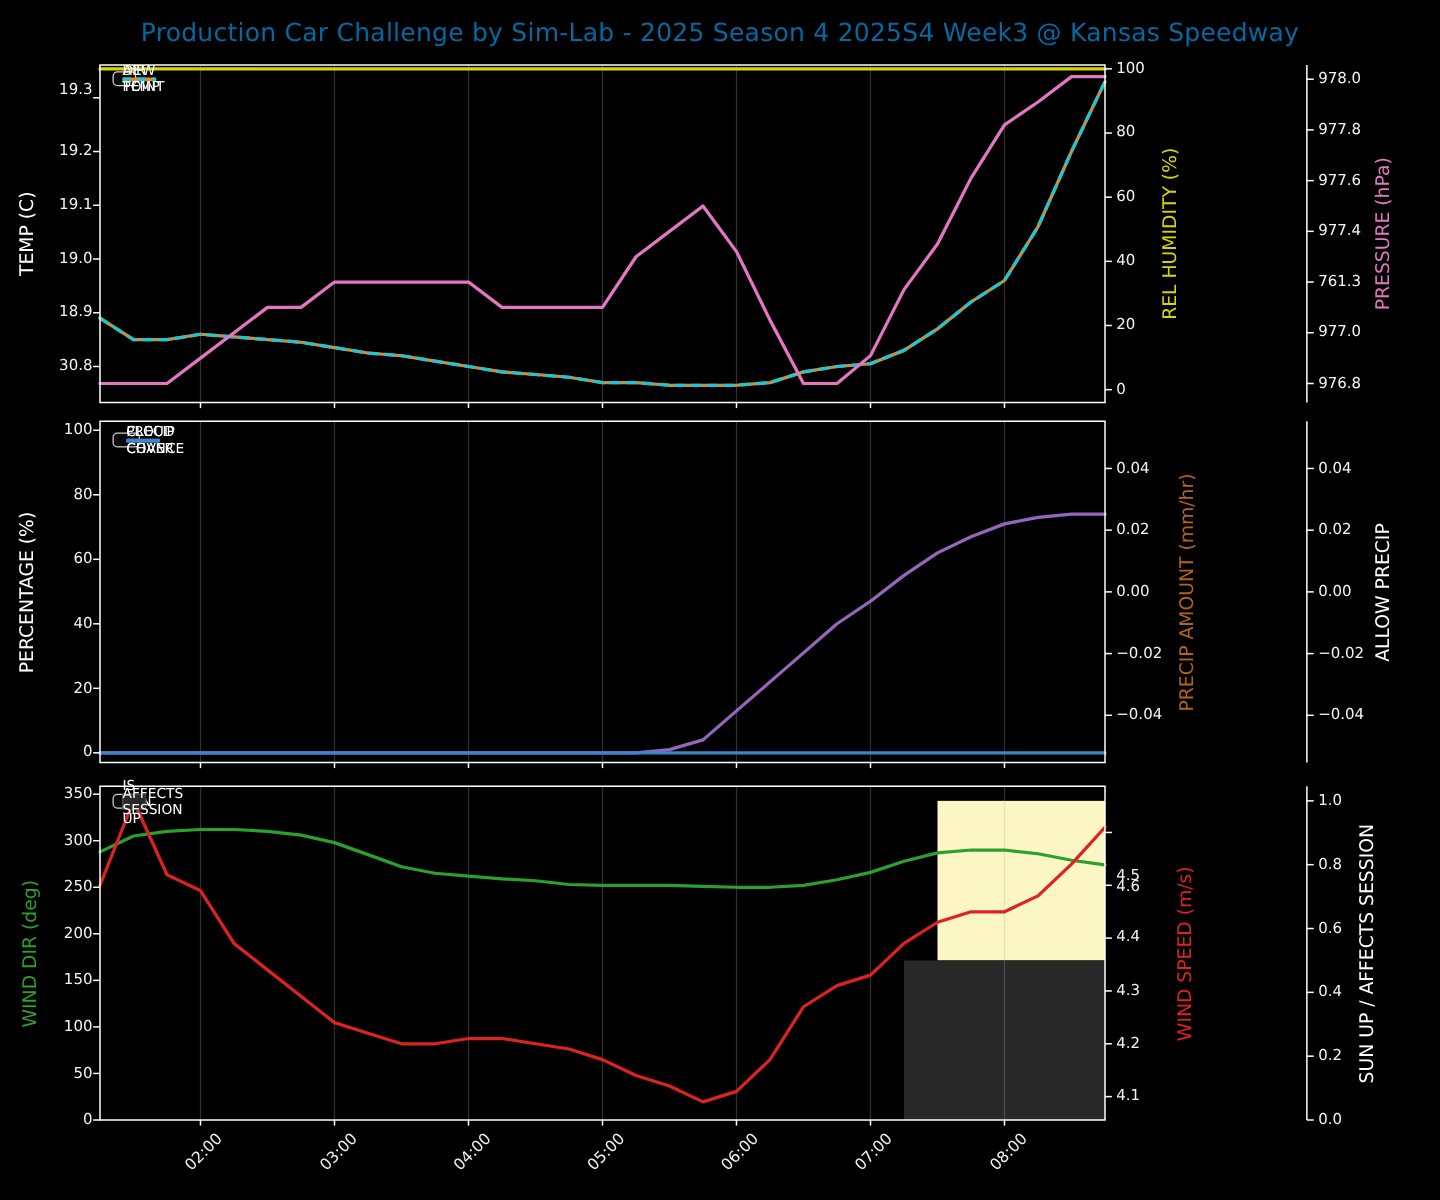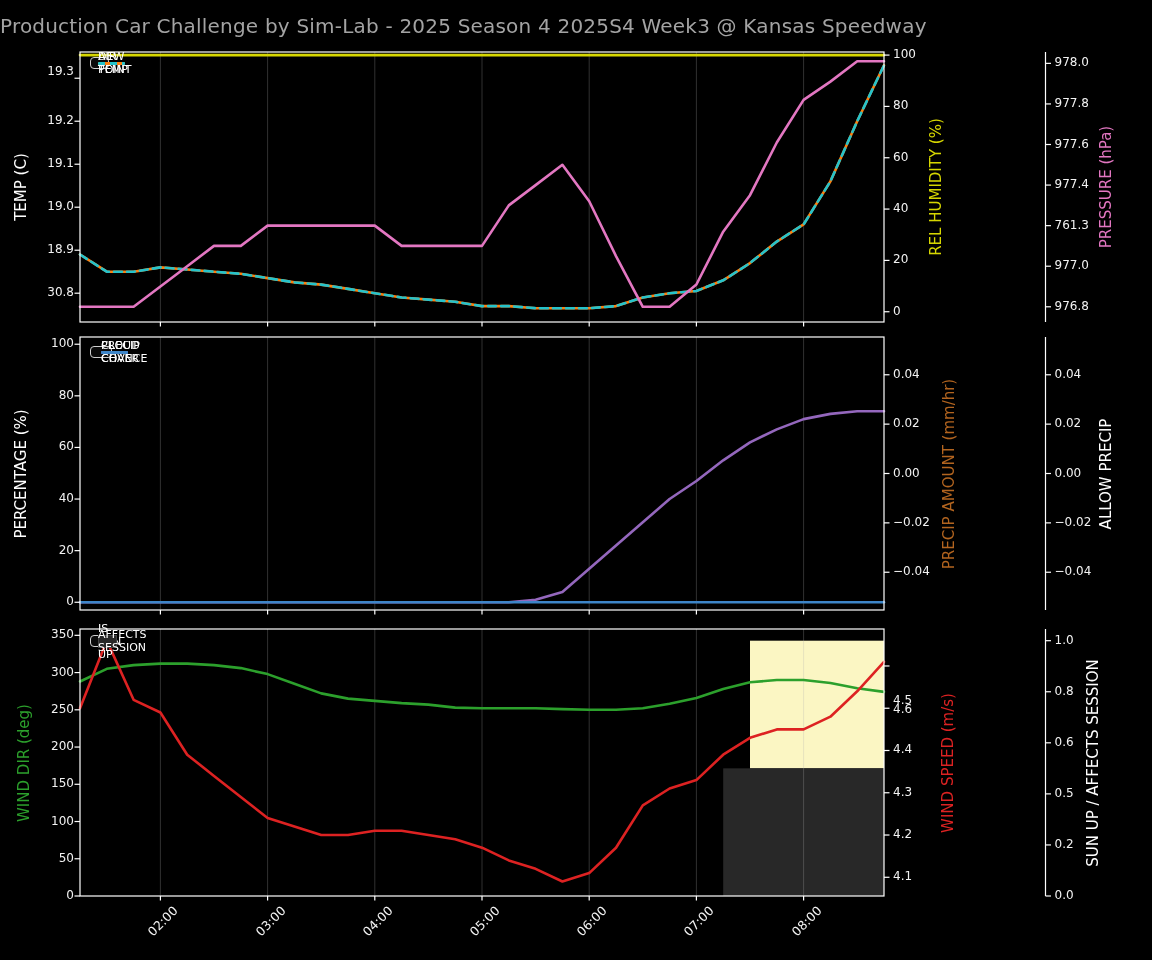--- a/index.html
+++ b/index.html
@@ -1,19 +1,19 @@
 <!DOCTYPE html>
 <html><head>
 <meta charset="utf-8">
 <style>
   html,body{margin:0;padding:0;background:#000;}
   .fig{position:relative;width:1152px;height:960px;background:#000;overflow:hidden;
        font-family:"DejaVu Sans",sans-serif;color:#fff;}
-  .fig-title{position:absolute;top:14px;left:0;width:1152px;text-align:left;
-       font-size:20px;color:#a3a3a3;letter-spacing:.2px;}
+  .fig-title{position:absolute;top:14px;left:0;width:1152px;text-align:center;
+       font-size:20px;color:#0369a1;letter-spacing:.2px;}
   #chart-svg{position:absolute;left:0;top:0;}
   .lbl{position:absolute;font-size:12px;color:#f2f2f2;line-height:14px;white-space:nowrap;}
   .ytick-left{left:0;width:74px;text-align:right;}
   .axtitle{position:absolute;font-size:15px;white-space:nowrap;transform:translate(-50%,-50%) rotate(-90deg);}
   .xtick{position:absolute;font-size:12.5px;color:#f2f2f2;white-space:nowrap;
        transform-origin:100% 0%;transform:rotate(-45deg);}
   .legend{position:absolute;background:rgba(18,18,18,.55);border:1px solid #cfcfcf;border-radius:4px;
        padding:5px 10px 5px 7px;display:flex;flex-direction:column;gap:4px;font-size:11px;color:#fff;}
   .legend-row{display:flex;align-items:center;gap:8px;}
   .sw-line{width:27px;height:3px;border-radius:1px;flex:0 0 auto;}
@@ -192,21 +192,21 @@
       <div class="axtitle" style="left: 24px; top: 762.5px; color: rgb(44, 160, 44); position: absolute;">WIND DIR (deg)</div>
       <div class="lbl" style="left: 893px; top: 869.279px; position: absolute;">4.1</div>
       <div class="lbl" style="left: 893px; top: 827.019px; position: absolute;">4.2</div>
       <div class="lbl" style="left: 893px; top: 784.758px; position: absolute;">4.3</div>
       <div class="lbl" style="left: 893px; top: 742.498px; position: absolute;">4.4</div>
       <div class="lbl" style="left: 893px; top: 693px; position: absolute;">4.5</div>
       <div class="lbl" style="left: 893px; top: 657.978px; position: absolute; margin-top: 44px;">4.6</div>
       <div class="axtitle" style="left: 948px; top: 762.5px; color: rgb(221, 34, 34); position: absolute;">WIND SPEED (m/s)</div>
       <div class="lbl" style="left: 1054.5px; top: 888px; position: absolute;">0.0</div>
       <div class="lbl" style="left: 1054.5px; top: 836.939px; position: absolute;">0.2</div>
-      <div class="lbl" style="left: 1054.5px; top: 785.877px; position: absolute;">0.5</div>
+      <div class="lbl" style="left: 1054.5px; top: 785.877px; position: absolute;">0.4</div>
       <div class="lbl" style="left: 1054.5px; top: 734.816px; position: absolute;">0.6</div>
       <div class="lbl" style="left: 1054.5px; top: 683.754px; position: absolute;">0.8</div>
       <div class="lbl" style="left: 1054.5px; top: 632.693px; position: absolute;">1.0</div>
       <div class="axtitle" style="left: 1093px; top: 762.5px; color: rgb(255, 255, 255); position: absolute;">SUN UP / AFFECTS SESSION</div>
       <div class="xtick" style="top: 903px; position: absolute; right: 981.6px;">02:00</div>
       <div class="xtick" style="top: 903px; position: absolute; right: 874.4px;">03:00</div>
       <div class="xtick" style="top: 903px; position: absolute; right: 767.2px;">04:00</div>
       <div class="xtick" style="top: 903px; position: absolute; right: 660px;">05:00</div>
       <div class="xtick" style="top: 903px; position: absolute; right: 552.8px;">06:00</div>
       <div class="xtick" style="top: 903px; position: absolute; right: 445.6px;">07:00</div>

